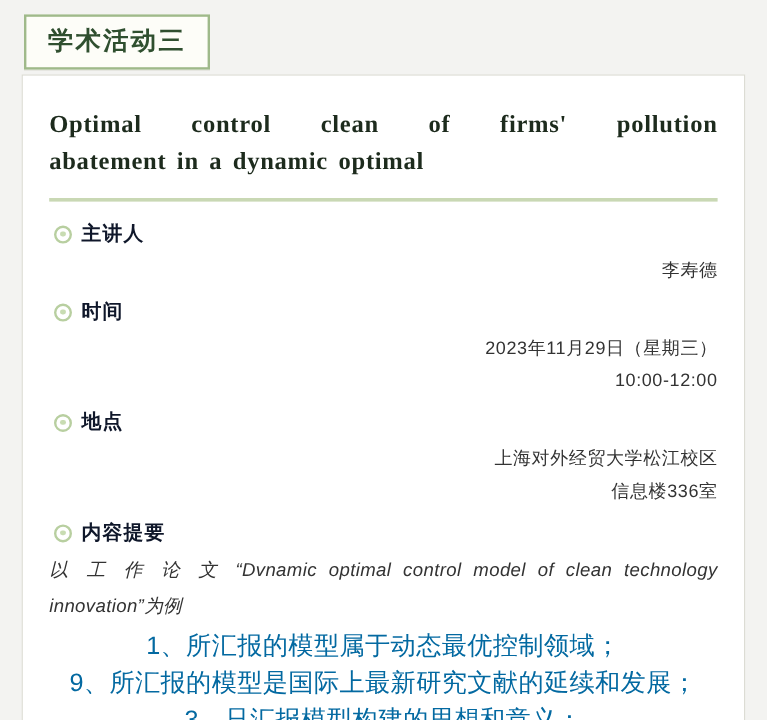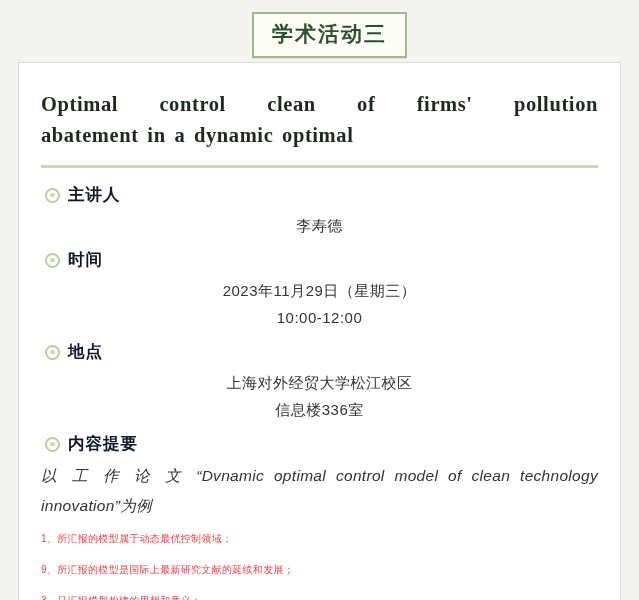--- a/index.html
+++ b/index.html
@@ -16,21 +16,20 @@
   .page {
     position: relative;
     width: 639px;
     height: 600px;
     background: #f3f3f1;
     box-sizing: border-box;
   }
   
   .badge-row {
     display: flex;
-    justify-content: center;
     padding-top: 12px;
     margin-left: 20px;
   }
   .badge {
     border: 2px solid #9fb98a;
     background: #fdfdf8;
     color: #2f4f2f;
     font-size: 21px;
     font-weight: bold;
     letter-spacing: 2px;
@@ -104,21 +103,21 @@
     border-radius: 50%;
     background: #c8dcb2;
   }
   .sec-label {
     color: #0f172a;
     font-size: 16.5px;
     font-weight: bold;
     letter-spacing: 1px;
   }
   .centered {
-    text-align: center;
+    text-align: right;
     color: #333;
     font-size: 15px;
     line-height: 27px;
     letter-spacing: 0.5px;
   }
   .body-text {
     color: #333;
     font-size: 15.5px;
     line-height: 30px;
     text-align: justify;
@@ -129,24 +128,25 @@
   .body-text .jl {
     display: block;
     text-align: justify;
     text-align-last: justify;
     font-style: italic;
   }
   .body-text .jl.last {
     text-align-last: left;
   }
   .list-item {
-    color: #ef4444;
-    font-size: 10px;
+    color: #0369a1;
+    font-size: 21px;
     line-height: 31px;
     letter-spacing: 0.3px;
+    text-align: center;
   }
   .spacer-sm { height: 2px; }
 </style>
 </head>
 <body>
 
 <div class="page">
 
   <div class="badge-row">
     <div class="badge">学术活动三</div>

